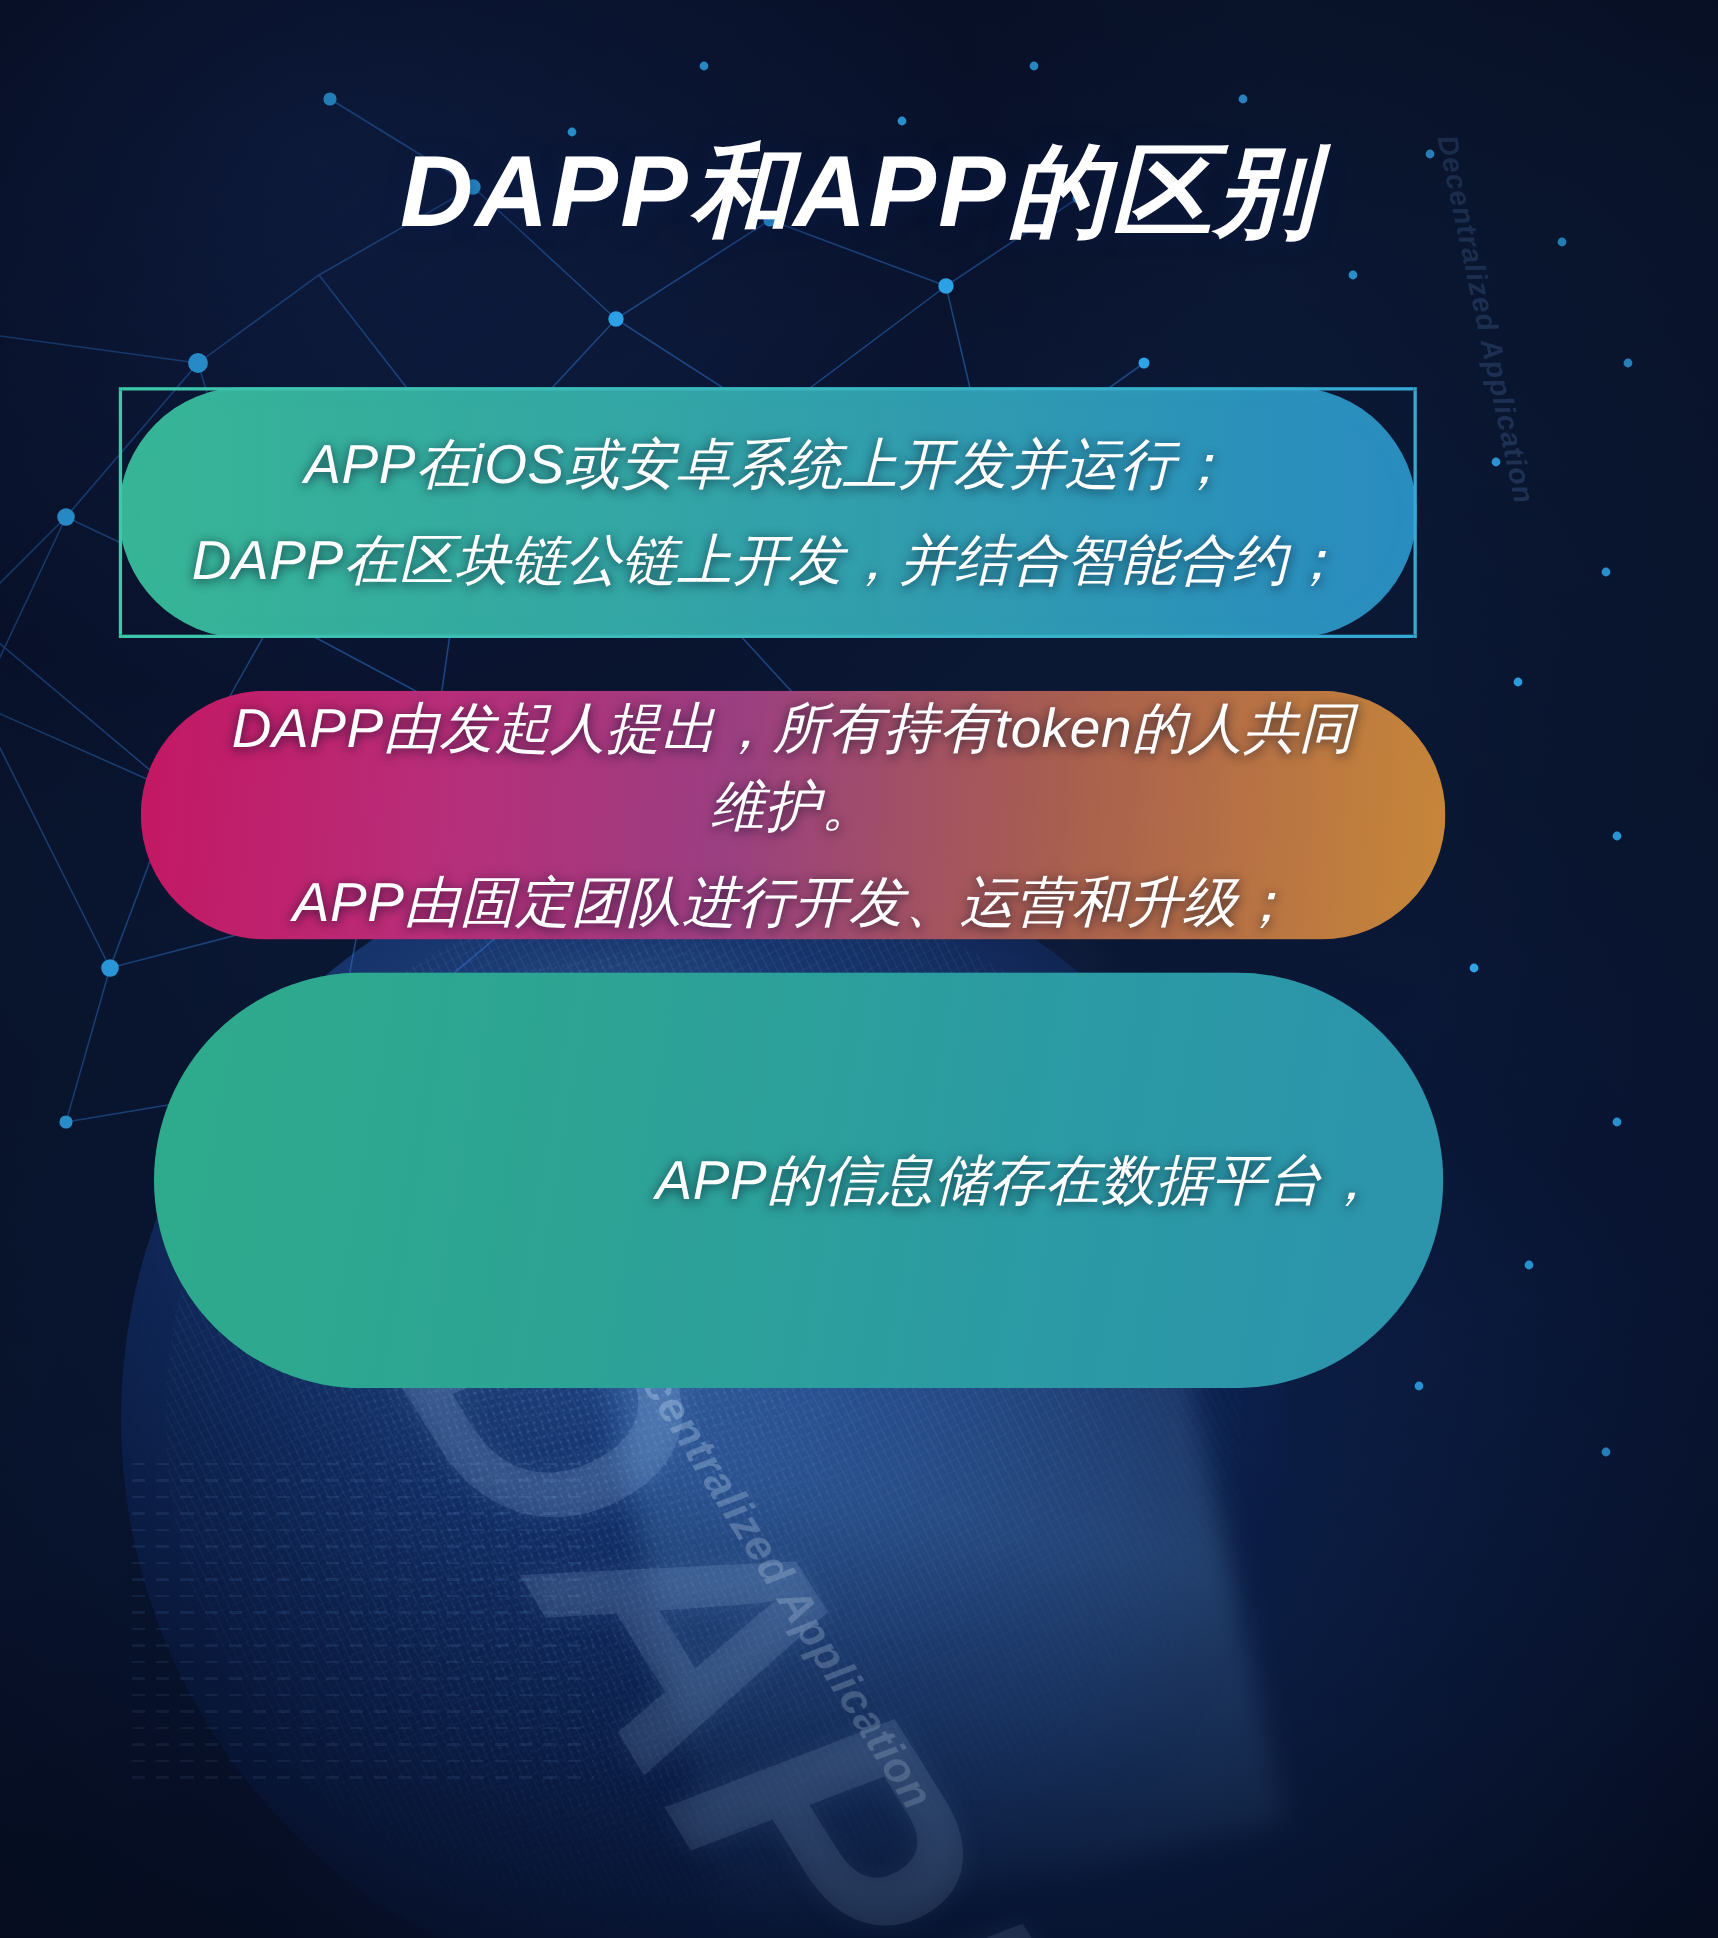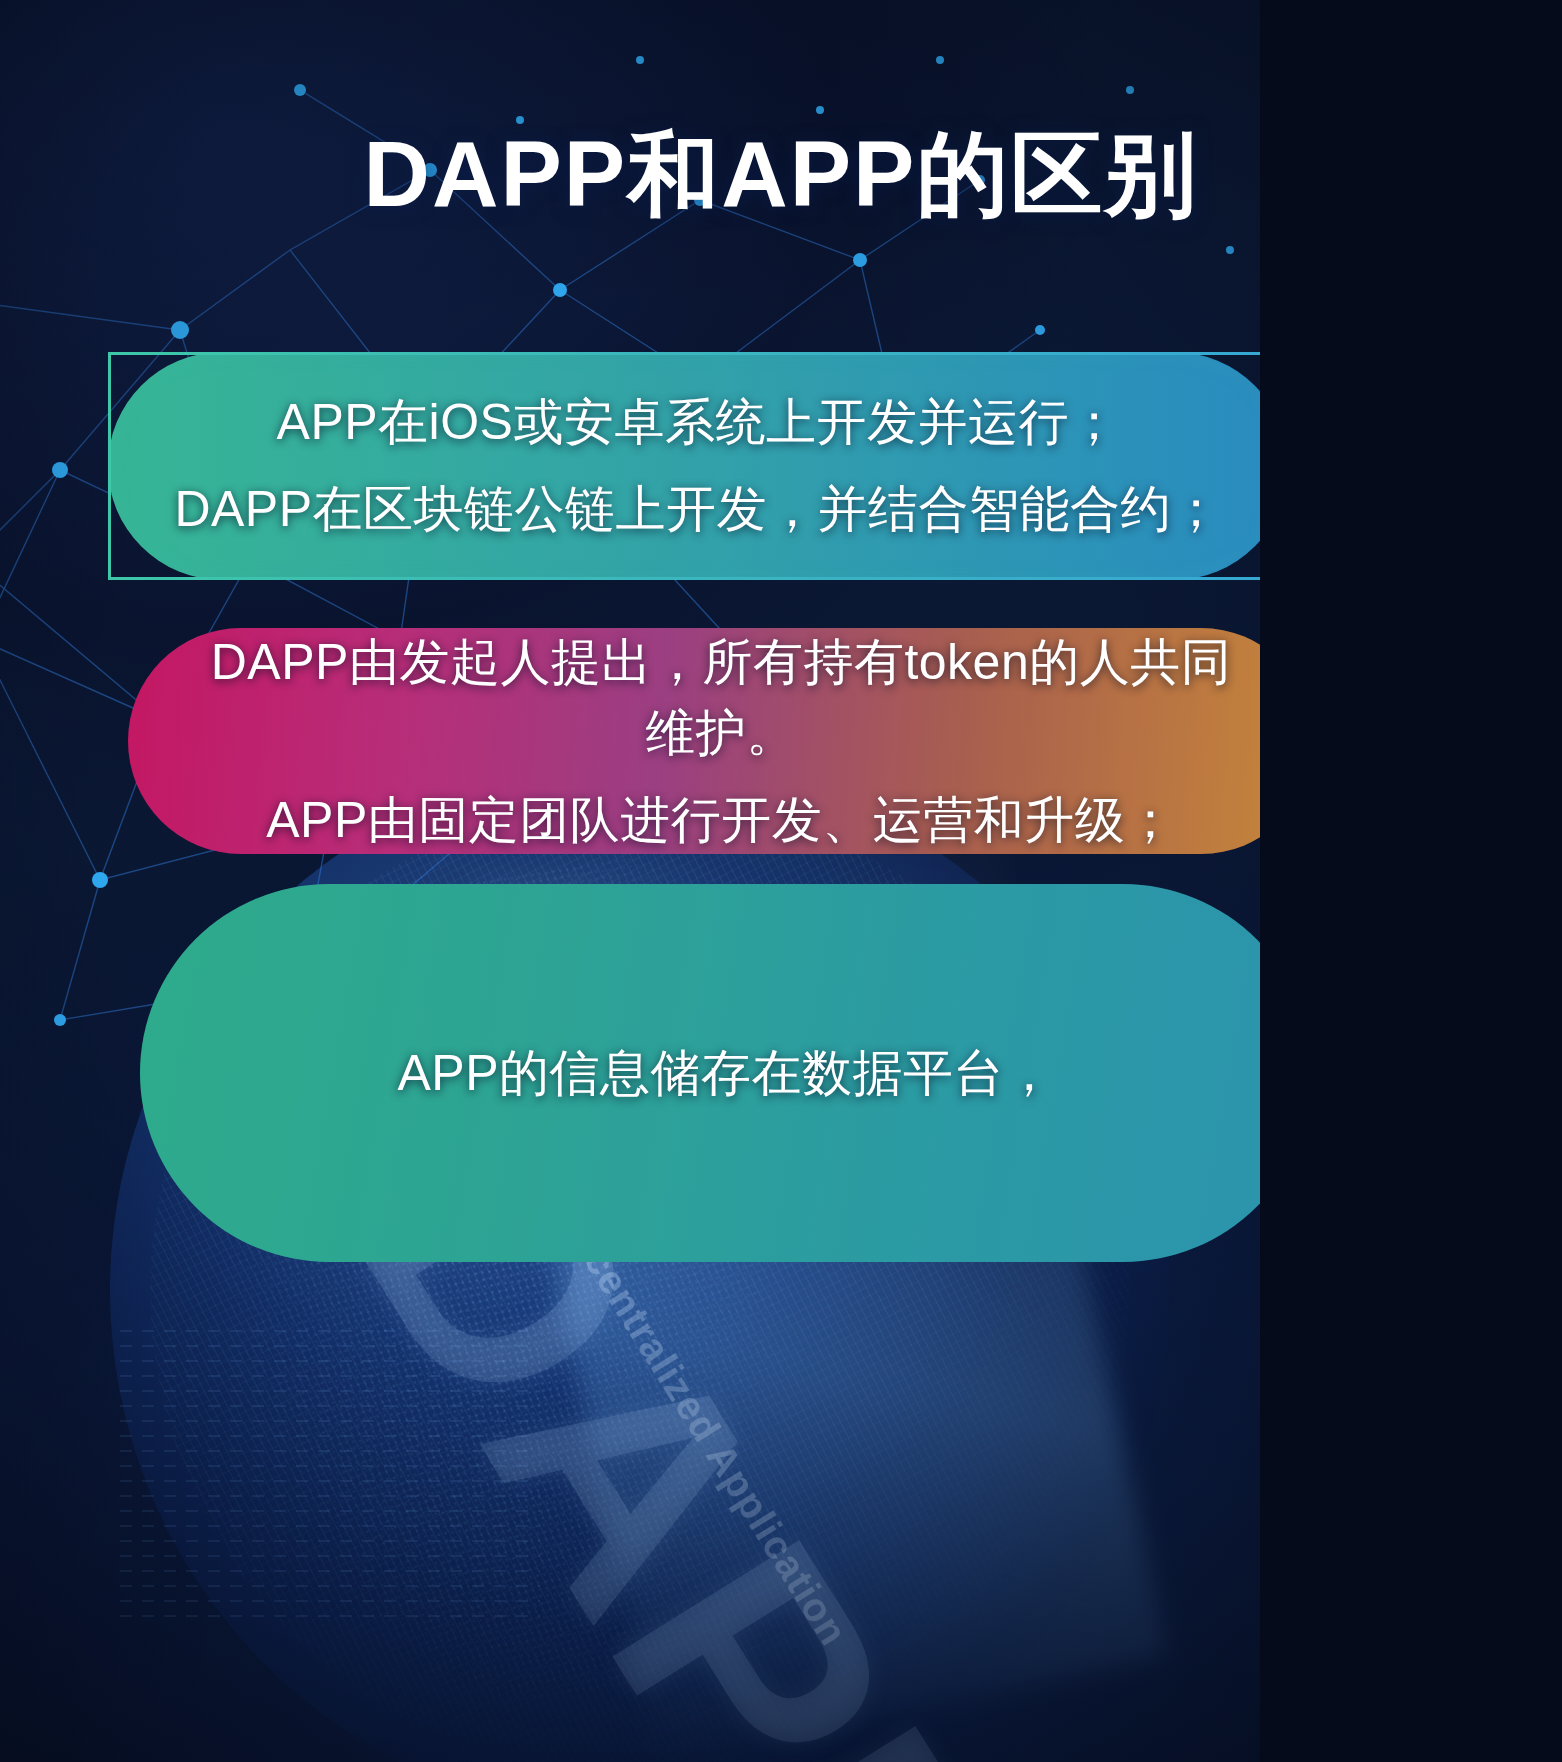--- a/index.html
+++ b/index.html
@@ -4,28 +4,29 @@
 <style>
   html, body {
     margin: 0;
     padding: 0;
     background: #060b1c;
   }
   * { box-sizing: border-box; }
 
   .poster {
     position: relative;
-    width: 1260px;
+    width: 1562px;
     height: 1762px;
     overflow: hidden;
     font-family: "Liberation Sans", "DejaVu Sans", sans-serif;
     background:
       radial-gradient(ellipse 1100px 900px at 18% 8%, rgba(16,32,72,0.95) 0%, rgba(8,16,42,0.6) 55%, rgba(5,10,28,0) 80%),
       radial-gradient(ellipse 1400px 1100px at 62% 88%, rgba(18,52,120,0.55) 0%, rgba(8,20,56,0.35) 55%, rgba(4,9,26,0) 82%),
       linear-gradient(170deg, #0a1630 0%, #0c1a38 22%, #0a1732 48%, #0b1a3a 70%, #081126 100%);
+    font-style: italic;
   }
 
   
   .bg-layer { position: absolute; inset: 0; pointer-events: none; }
 
   .vignette {
     background:
       radial-gradient(ellipse 1300px 1200px at 50% 45%, rgba(0,0,0,0) 40%, rgba(2,5,16,0.55) 100%);
   }
 
@@ -211,20 +212,21 @@
     background:
       linear-gradient(rgba(0,0,0,0), rgba(0,0,0,0)) padding-box,
       linear-gradient(100deg, #35c49a 0%, #34bba6 35%, #32b0b8 70%, #33a9c2 100%) border-box;
     pointer-events: none;
   }
   .card-3 {
     left: 140px; top: 884px;
     width: 1172px; height: 378px;
     border-color: transparent;
     border-radius: 190px;
+    justify-content: flex-end;
   }
 
   .card-2 .body, .card-3 .body, .card-1 .body { padding: 0 40px; }
 </style>
 </head>
 <body>
 
 <div class="poster">
 
   <svg class="net-svg bg-layer" viewBox="0 0 1562 1762" preserveAspectRatio="none">

